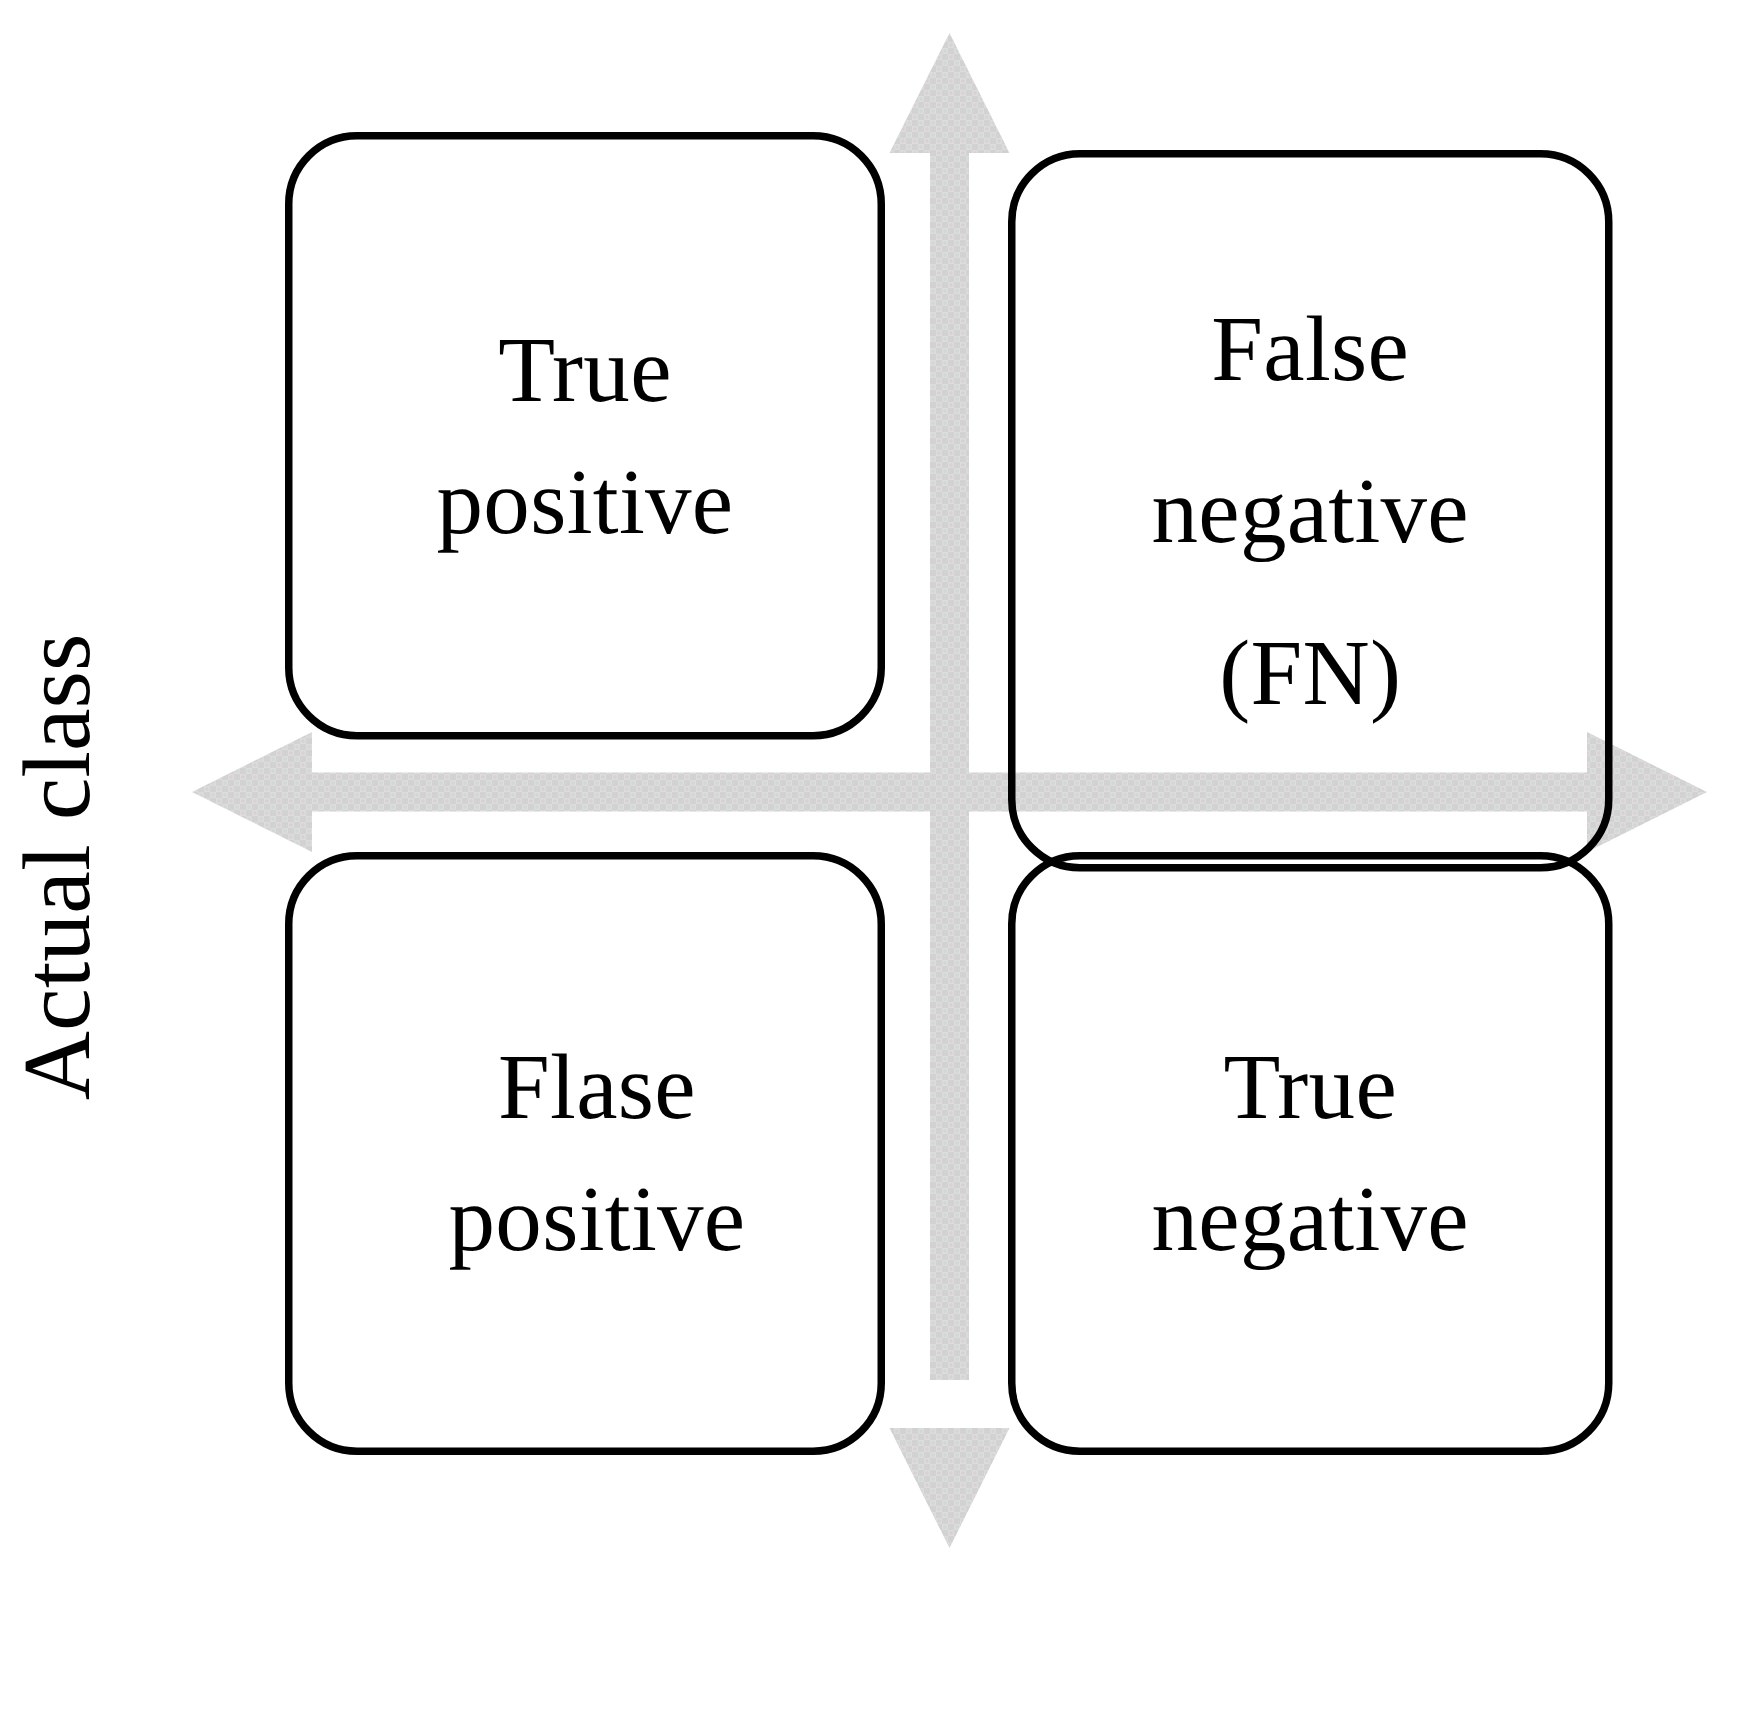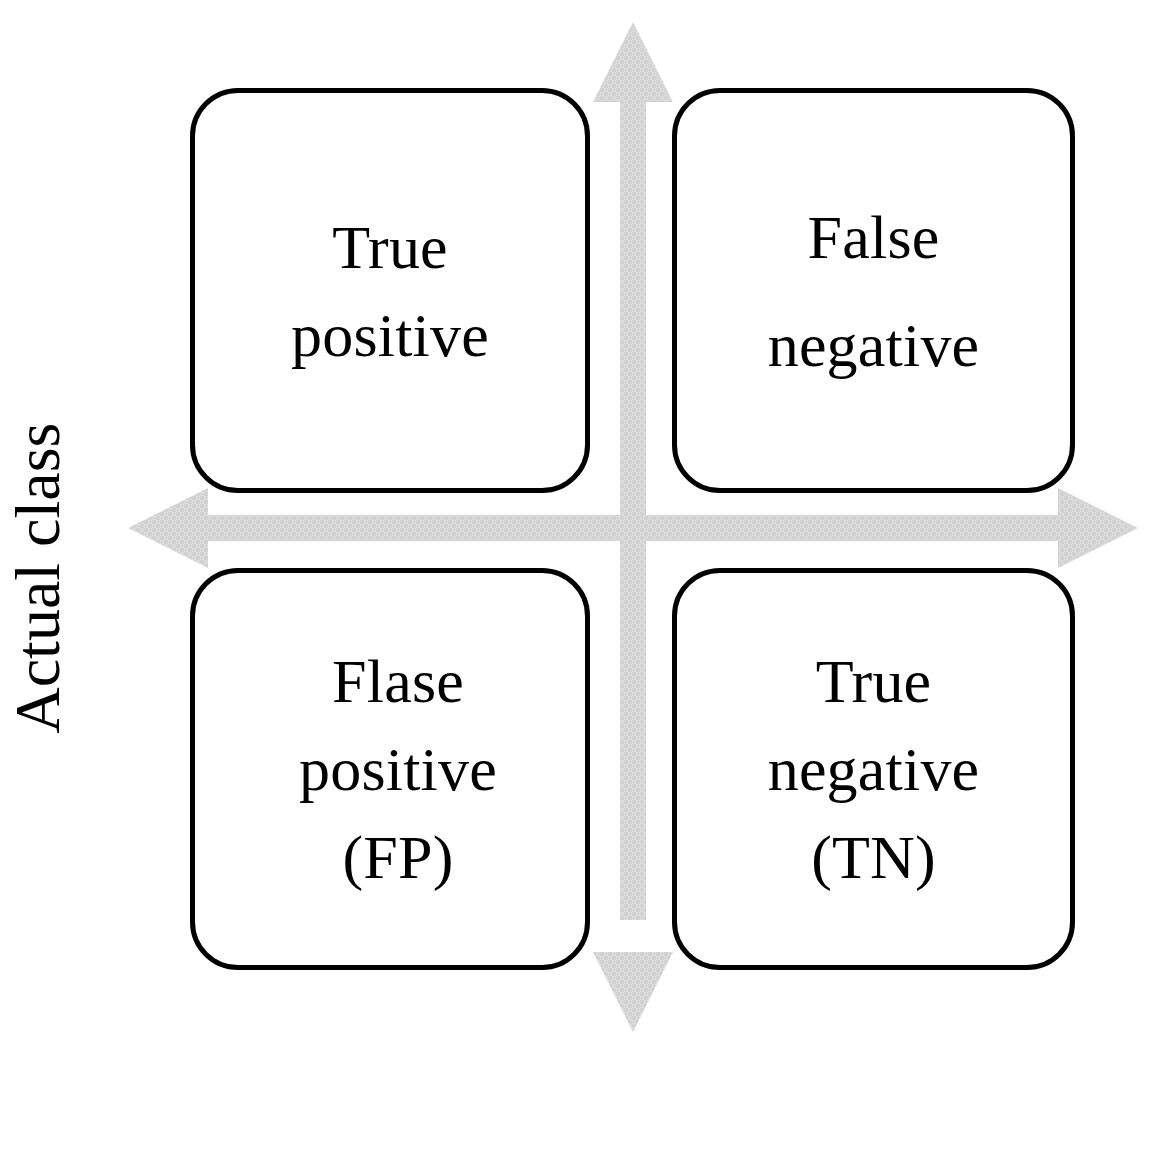--- a/index.html
+++ b/index.html
@@ -47,21 +47,21 @@
     display: block;
     font-size: 62px;
     line-height: 88px;
     letter-spacing: 0.2px;
     white-space: nowrap;
     text-align: center;
     color: #000000;
   }
 
   #box-tp { left: 190px;  top: 88px;  width: 400px; height: 405px; }
-  #box-fn { left: 672px;  top: 88px;  width: 403px; height: 405px; gap: 20px; }
+  #box-fn { left: 672px;  top: 100px;  width: 403px; height: 481px; gap: 20px; }
   #box-fp { left: 190px;  top: 568px; width: 400px; height: 402px; padding-left: 16px; }
   #box-tn { left: 672px;  top: 568px; width: 403px; height: 402px; }
 
   
   #y-axis-title {
     position: absolute;
     left: 0px;
     top: 540px;
     width: 420px;
     height: 76px;
@@ -117,29 +117,28 @@
   </svg>
 
   <div id="box-tp" class="quadrant">
     <span class="qline">True</span>
     <span class="qline">positive</span>
   </div>
 
   <div id="box-fn" class="quadrant">
     <span class="qline">False</span>
     <span class="qline">negative</span>
+    <span class="qline">(FN)</span>
   </div>
 
   <div id="box-fp" class="quadrant">
     <span class="qline">Flase</span>
     <span class="qline">positive</span>
-    <span class="qline">(FP)</span>
   </div>
 
   <div id="box-tn" class="quadrant">
     <span class="qline">True</span>
     <span class="qline">negative</span>
-    <span class="qline">(TN)</span>
   </div>
 
   <div id="y-axis-title">Actual class</div>
 
 </div>
 
 </body></html>

